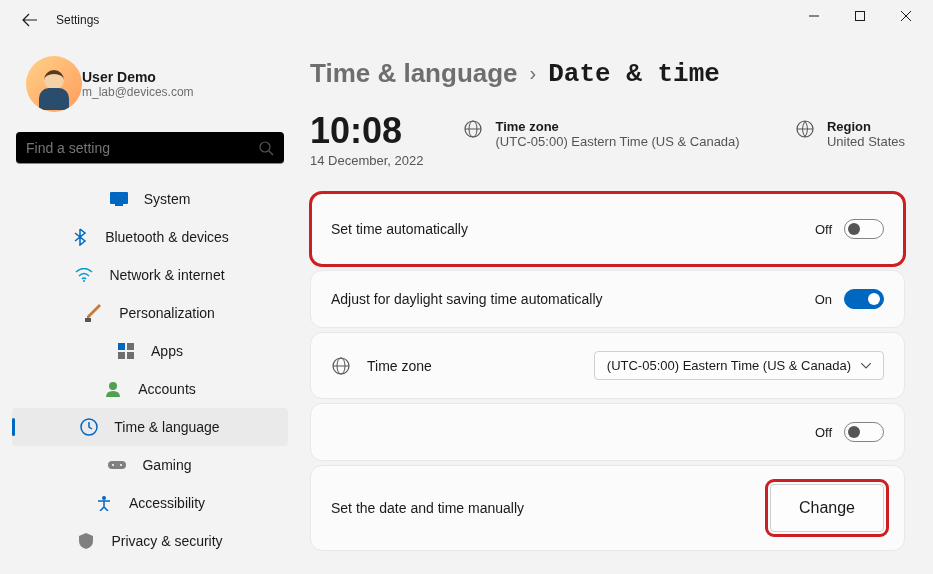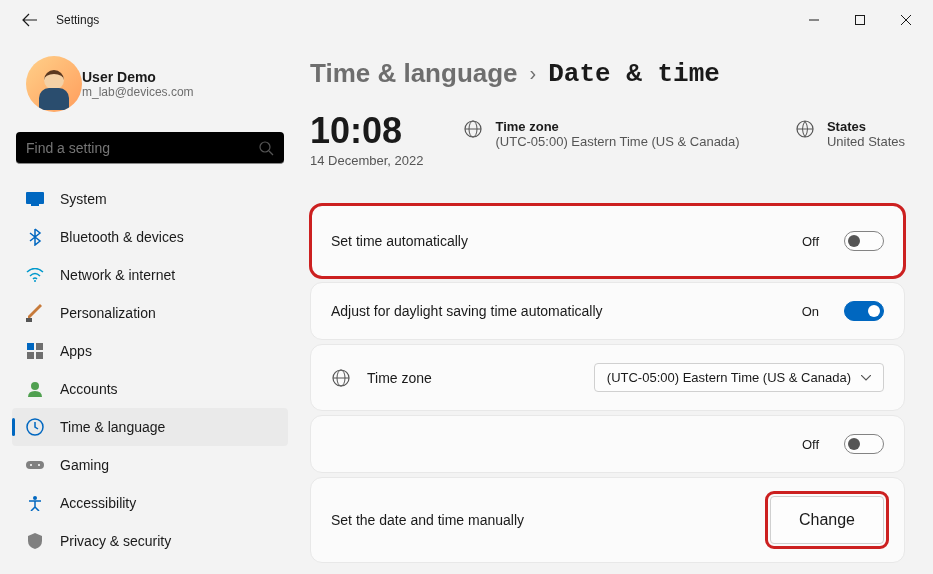--- a/index.html
+++ b/index.html
@@ -1,18 +1,18 @@
 <!DOCTYPE html>
 <html><head>
   <meta charset="utf-8">
   <style>
     * { margin: 0; padding: 0; box-sizing: border-box; font-family: "Segoe UI", -apple-system, sans-serif; }
     body { background: #f3f3f3; width: 933px; height: 574px; overflow: hidden; position: relative; }
     
-    .titlebar { height: 40px; display: flex; align-items: center; padding: 0 4px; }
+    .titlebar { height: 40px; display: flex; padding: 0 4px; }
     .titlebar-left { display: flex; align-items: center; gap: 16px; padding-left: 16px; }
     .back-btn { width: 20px; height: 20px; display: flex; align-items: center; justify-content: center; cursor: pointer; }
     .titlebar-title { font-size: 12px; color: #1a1a1a; }
     .titlebar-right { margin-left: auto; display: flex; }
     .win-btn { width: 46px; height: 32px; display: flex; align-items: center; justify-content: center; cursor: pointer; }
     
     .body-container { display: flex; height: calc(100% - 40px); }
     
     .sidebar { width: 300px; padding: 8px 12px; overflow-y: auto; }
     
@@ -21,45 +21,45 @@
     .avatar-figure { position: absolute; bottom: 0; left: 50%; transform: translateX(-50%); width: 36px; height: 42px; }
     .avatar-head { width: 20px; height: 20px; border-radius: 50%; background: #f4d1a6; margin: 0 auto; border-top: 4px solid #5a3820; }
     .avatar-body { width: 30px; height: 22px; border-radius: 10px 10px 0 0; background: #2a4d6e; margin: -2px auto 0; }
     .profile-name { font-size: 14px; font-weight: 600; color: #1a1a1a; }
     .profile-email { font-size: 12px; color: #6e6e6e; }
     
     .search-box { display: flex; align-items: center; background: #000000; border-bottom: 1px solid #888; border-radius: 4px; padding: 0 10px; height: 32px; margin: 0 4px 16px; }
     .search-input { flex: 1; border: none; outline: none; background: transparent; font-size: 14px; color: #6e6e6e; }
     
     .nav { list-style: none; }
-    .nav-item { display: flex; align-items: center; gap: 16px; padding: 10px 14px; border-radius: 4px; cursor: pointer; font-size: 14px; color: #1a1a1a; position: relative; }
+    .nav-item { display: flex; align-items: center; gap: 16px; padding: 10px 14px; border-radius: 4px; cursor: pointer; font-size: 14px; color: #1a1a1a; position: relative; justify-content: center; }
     .nav-item.active { background: #eaeaea; }
     .nav-item.active::before { content: ""; position: absolute; left: 0; top: 10px; bottom: 10px; width: 3px; background: #0067c0; border-radius: 2px; }
     .nav-icon { width: 18px; height: 18px; display: flex; align-items: center; justify-content: center; }
     
     .main { flex: 1; padding: 18px 28px 0 10px; overflow-y: auto; }
     
     .breadcrumb { display: flex; align-items: center; gap: 12px; margin-bottom: 24px; }
     .breadcrumb-parent { font-size: 26px; font-weight: 600; color: #6e6e6e; }
     .breadcrumb-sep { font-size: 20px; color: #6e6e6e; }
     .breadcrumb-current { font-size: 26px; font-weight: 600; color: #1a1a1a; font-family: Liberation Mono, monospace; }
     
-    .info-row { display: flex; align-items: flex-start; gap: 40px; margin-bottom: 36px; }
+    .info-row { display: flex; align-items: flex-start; gap: 40px; margin-bottom: 24px; }
     .time-block { }
     .big-time { font-size: 36px; font-weight: 600; color: #1a1a1a; line-height: 1; }
     .date-text { font-size: 13px; color: #555; margin-top: 4px; }
     .info-item { display: flex; align-items: flex-start; gap: 12px; padding-top: 6px; }
     .info-label { font-size: 13px; font-weight: 600; color: #1a1a1a; }
     .info-value { font-size: 13px; color: #555; }
     .info-item:last-child { margin-left: auto; }
     
     .card { background: #fbfbfb; border: 1px solid #e8e8e8; border-radius: 12px; padding: 18px 20px; margin-bottom: 4px; display: flex; align-items: center; }
     .card.highlighted { outline: 3px solid #cc2020; outline-offset: -2px; padding: 26px 20px; }
     .card-label { font-size: 14px; color: #1a1a1a; }
-    .card-right { margin-left: auto; display: flex; align-items: center; gap: 25px; }
+    .card-right { margin-left: auto; display: flex; align-items: center; gap: 12px; }
     .toggle-text { font-size: 13px; color: #1a1a1a; }
     
     .toggle { width: 40px; height: 20px; border-radius: 10px; position: relative; cursor: pointer; }
     .toggle.off { background: #fdfdfd; border: 1px solid #838383; }
     .toggle.off .knob { left: 3px; background: #555; }
     .toggle.on { background: #0067c0; border: 1px solid #0067c0; }
     .toggle.on .knob { right: 3px; background: #fff; }
     .knob { width: 12px; height: 12px; border-radius: 50%; position: absolute; top: 50%; transform: translateY(-50%); }
     
     .card-icon { width: 20px; height: 20px; margin-right: 16px; display: flex; align-items: center; justify-content: center; }
@@ -241,21 +241,21 @@
           <div class="info-label">Time zone</div>
           <div class="info-value">(UTC-05:00) Eastern Time (US &amp; Canada)</div>
         </div>
       </div>
       <div class="info-item">
         <svg width="20" height="20" viewBox="0 0 20 20">
             <circle cx="10" cy="10" r="8" stroke="#555" stroke-width="1.2" fill="none"></circle>
             <path d="M2 10 L18 10 M10 2 Q5 10 10 18 Q15 10 10 2" stroke="#555" stroke-width="1" fill="none"></path>
           </svg>
         <div>
-          <div class="info-label">States</div>
+          <div class="info-label">Region</div>
           <div class="info-value">United States</div>
         </div>
       </div>
     </div>
 
     <div class="card highlighted">
       <span class="card-label">Set time automatically</span>
       <div class="card-right">
         <span class="toggle-text">Off</span>
         <div class="toggle off">

